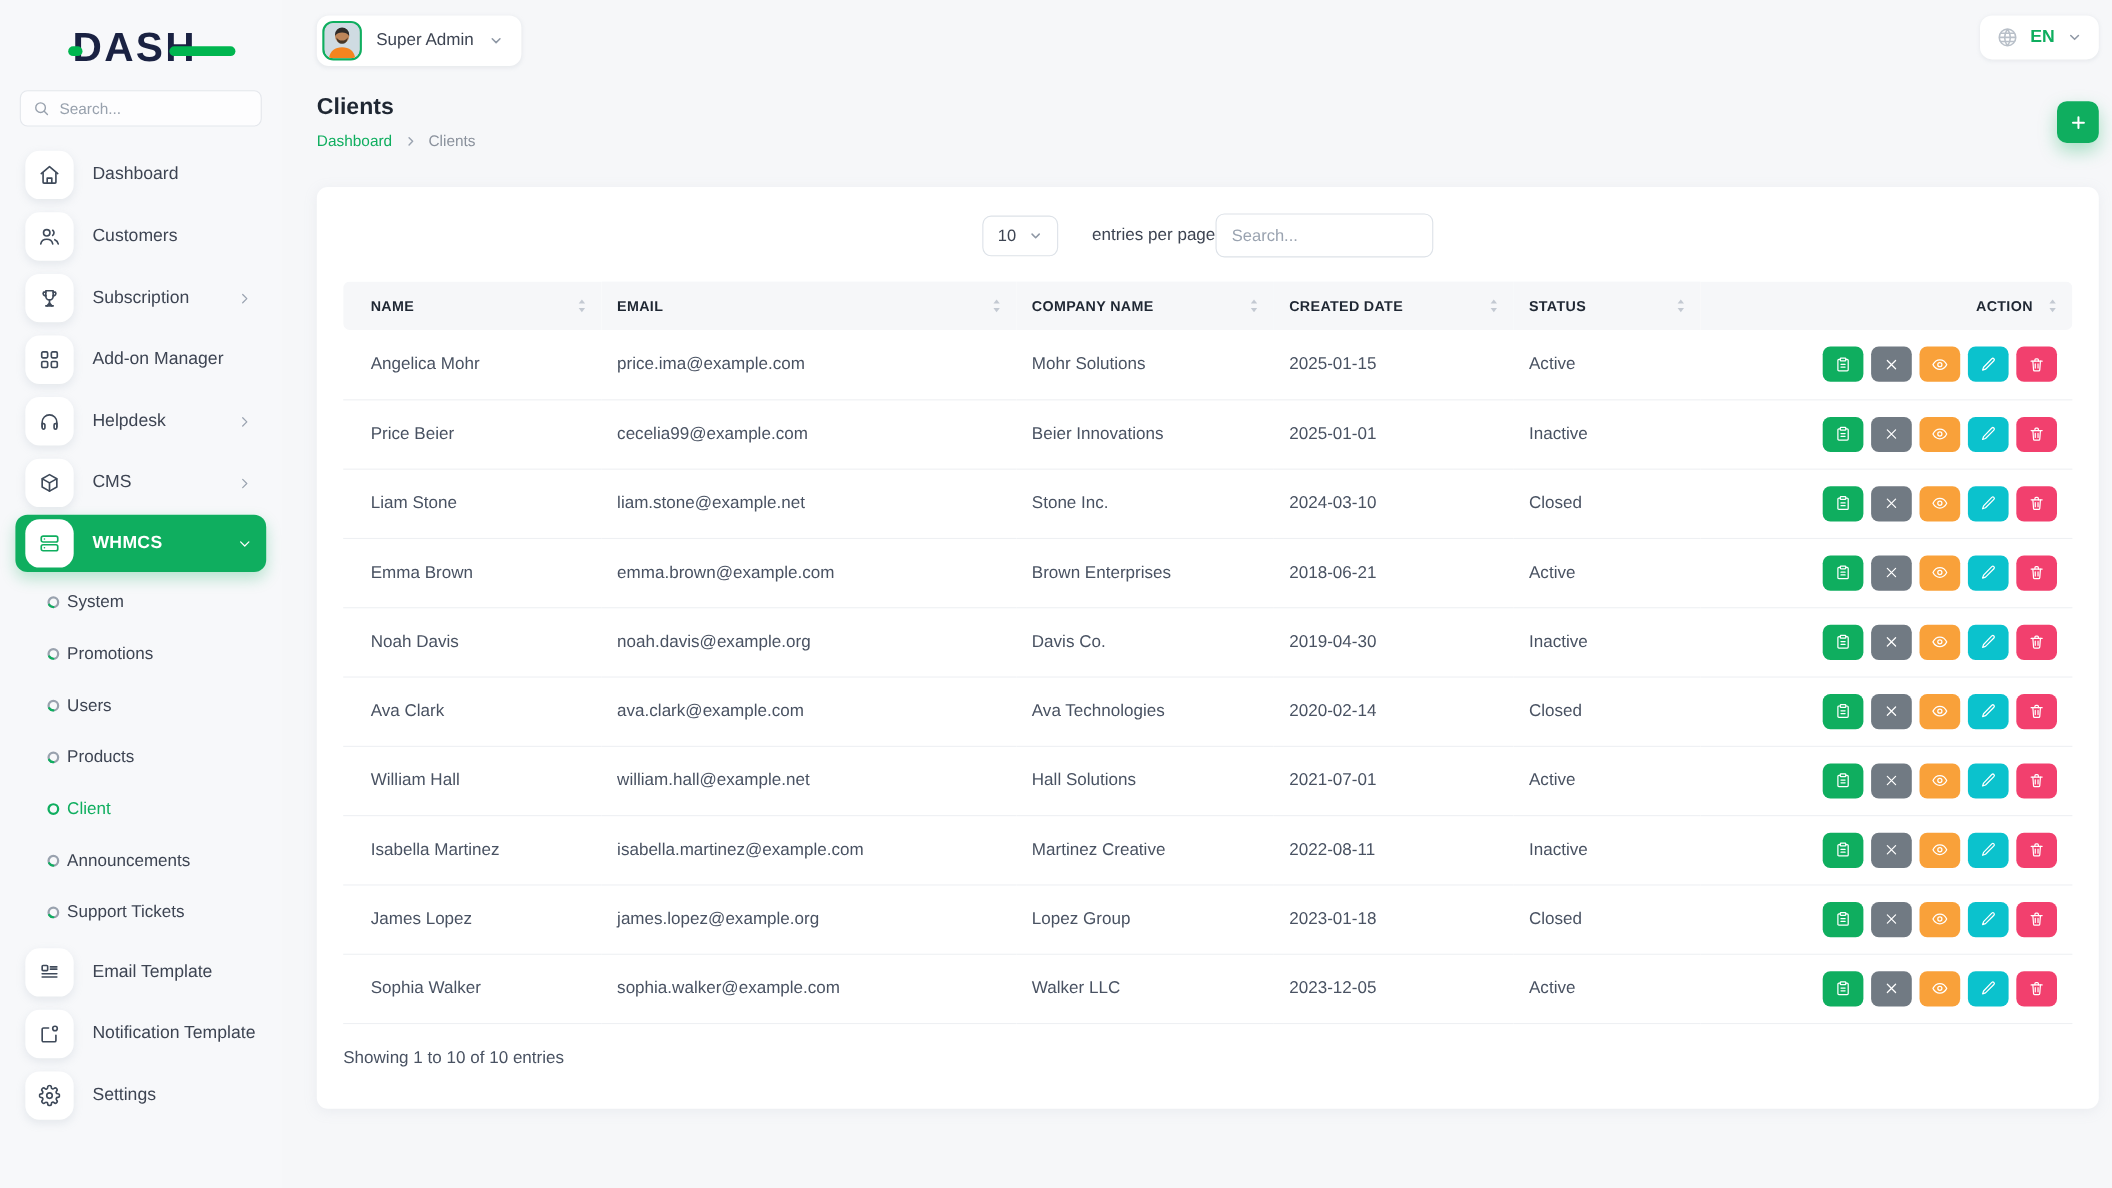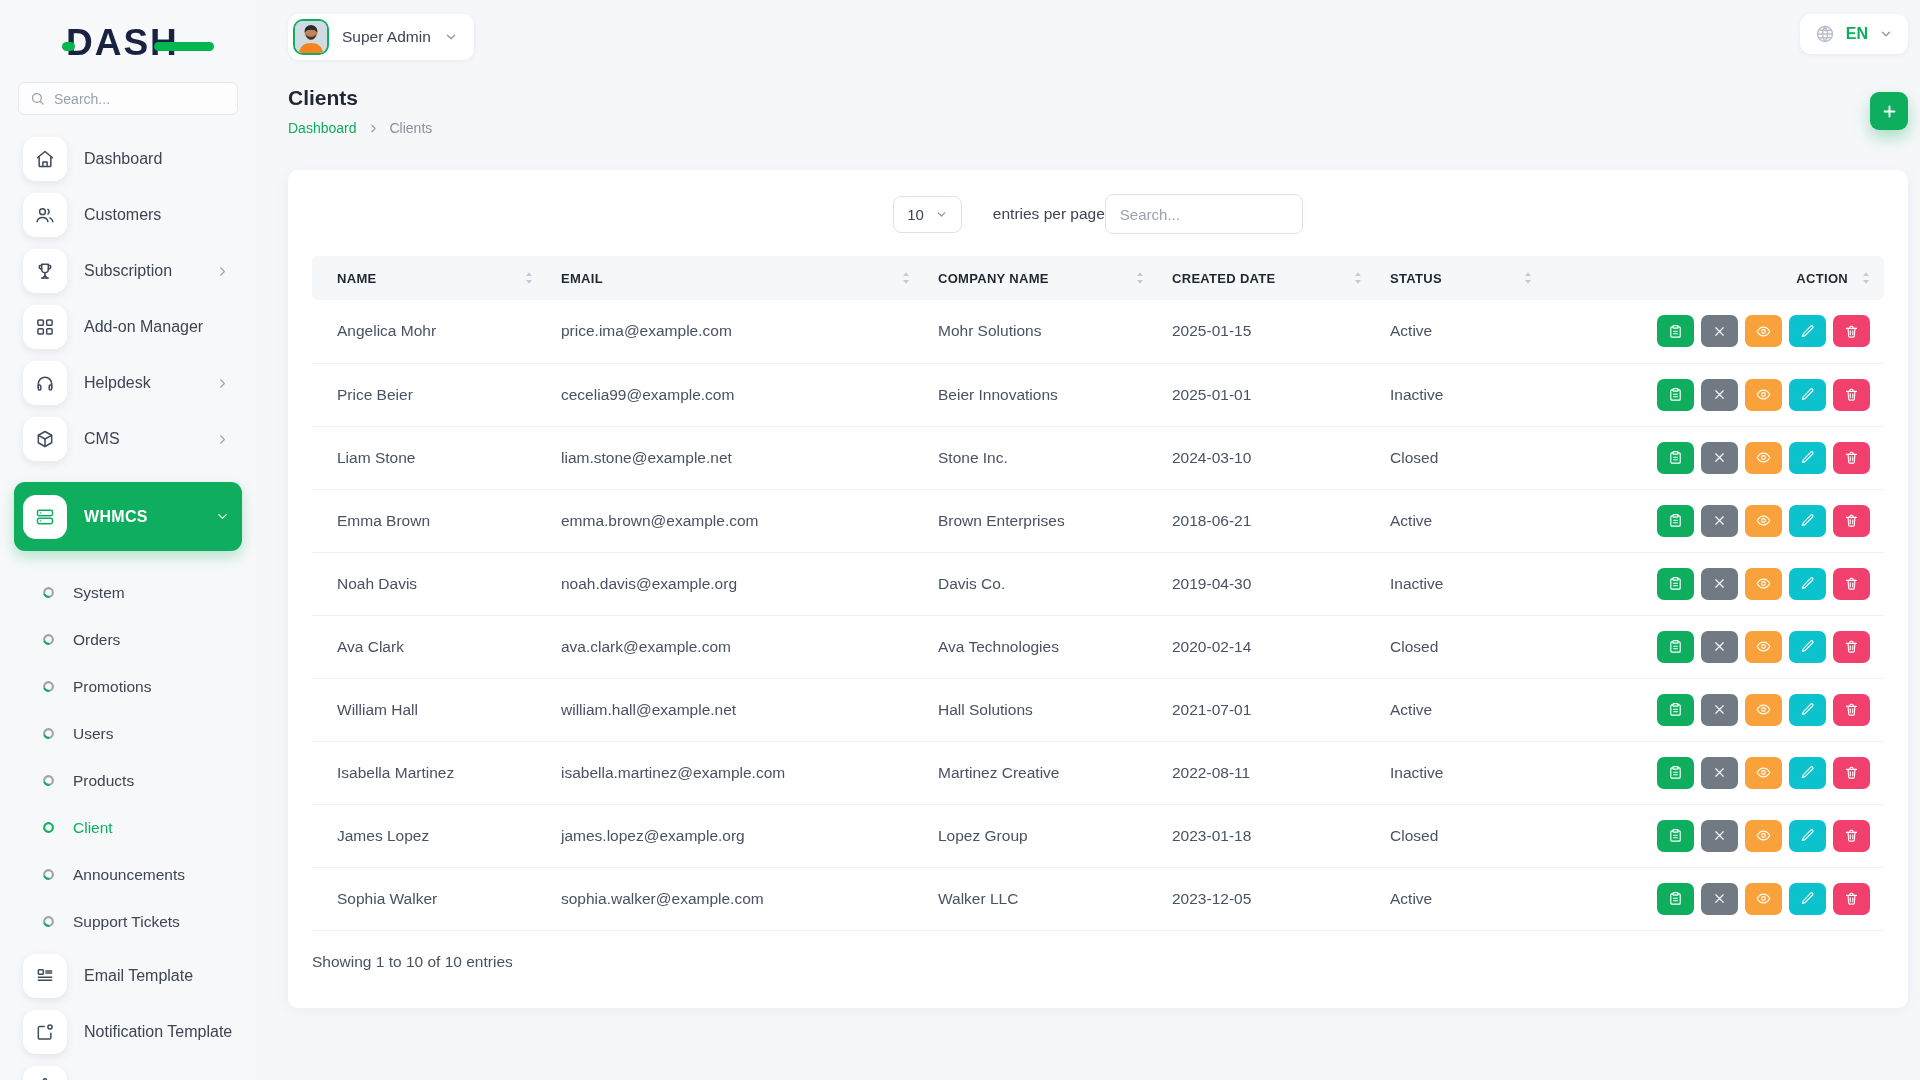--- a/index.html
+++ b/index.html
@@ -16,26 +16,26 @@
   .side-search { display:flex; align-items:center; gap:9px; background:#fdfdfe; border:1px solid #e4e7ec; border-radius:7px; height:33px; padding:0 11px; margin:0 4px 16px; color:#98a1ad; }
   .side-search svg { width:15px; height:15px; }
   .side-search input { border:none; outline:none; background:transparent; font-size:14px; color:#3d4452; width:100%; font-family:inherit; }
   .side-search input::placeholder { color:#98a1ad; }
   .side-item { display:flex; align-items:center; gap:17px; height:56px; padding-left:9px; cursor:pointer; }
   .icon-box { width:44px; height:44px; min-width:44px; background:#fff; border-radius:13px; display:flex; align-items:center; justify-content:center; color:#3f4a5a; box-shadow:0 3px 9px rgba(150,163,180,.20); }
   .icon-box svg { width:20px; height:20px; }
   .side-label { font-size:16px; color:#3d4452; }
   .side-chevron { margin-left:auto; margin-right:12px; color:#9aa3b0; }
   .side-chevron svg { width:15px; height:15px; }
-  .side-item.active { background:#0fae5f; border-radius:11px; height:69px; margin:15px 0; box-shadow:0 6px 14px rgba(15,174,95,.28); }
+  .side-item.active { background:#0fae5f; border-radius:11px; height:52px; margin:1px 0; box-shadow:0 6px 14px rgba(15,174,95,.28); }
   .side-item.active .icon-box { box-shadow:none; color:#0fae5f; }
   .side-item.active .side-label { color:#fff; font-weight:700; letter-spacing:.3px; }
   .side-item.active .side-chevron { color:#fff; }
   .sub-menu { padding:3px 0; }
-  .sub-item { display:flex; align-items:center; gap:18px; height:47px; padding-left:28px; font-size:15.5px; color:#3d4452; cursor:pointer; }
+  .sub-item { display:flex; align-items:center; gap:6px; height:47px; padding-left:28px; font-size:15.5px; color:#3d4452; cursor:pointer; }
   .sub-item .dot svg { width:13px; height:13px; }
   .sub-item.active { color:#0fae5f; }
 
   
   .main { position:absolute; left:256px; top:0; width:1664px; height:1080px; padding:14px 12px 0 32px; }
   .topbar { display:flex; justify-content:space-between; align-items:flex-start; }
   .profile-pill { display:flex; align-items:center; gap:13px; background:#fff; border-radius:11px; padding:5px 16px 5px 5px; box-shadow:0 1px 4px rgba(160,170,185,.18); cursor:pointer; }
   .avatar { width:36px; height:36px; border-radius:10px; border:2px solid #0fae5f; overflow:hidden; background:#cfdbe2; }
   .avatar svg { width:100%; height:100%; }
   .profile-name { font-size:15.5px; color:#3d4452; }
@@ -193,29 +193,20 @@
       </div>
       <div class="sub-menu">
         <div class="sub-item">
           <span class="dot">
             <svg viewBox="0 0 14 14">
               <circle cx="7" cy="7" r="4.7" stroke="#99a2ae" stroke-width="2.2" fill="none"></circle>
               <path d="M2.9 9.4A4.7 4.7 0 0 0 7 11.7" stroke="#0fae5f" stroke-width="2.2" fill="none" stroke-linecap="round"></path>
             </svg>
           </span>
           <span>System</span>
-        </div>
-        <div class="sub-item">
-          <span class="dot">
-            <svg viewBox="0 0 14 14">
-              <circle cx="7" cy="7" r="4.7" stroke="#99a2ae" stroke-width="2.2" fill="none"></circle>
-              <path d="M2.9 9.4A4.7 4.7 0 0 0 7 11.7" stroke="#0fae5f" stroke-width="2.2" fill="none" stroke-linecap="round"></path>
-            </svg>
-          </span>
-          <span>Orders</span>
         </div>
         <div class="sub-item">
           <span class="dot">
             <svg viewBox="0 0 14 14">
               <circle cx="7" cy="7" r="4.7" stroke="#99a2ae" stroke-width="2.2" fill="none"></circle>
               <path d="M2.9 9.4A4.7 4.7 0 0 0 7 11.7" stroke="#0fae5f" stroke-width="2.2" fill="none" stroke-linecap="round"></path>
             </svg>
           </span>
           <span>Promotions</span>
         </div>

